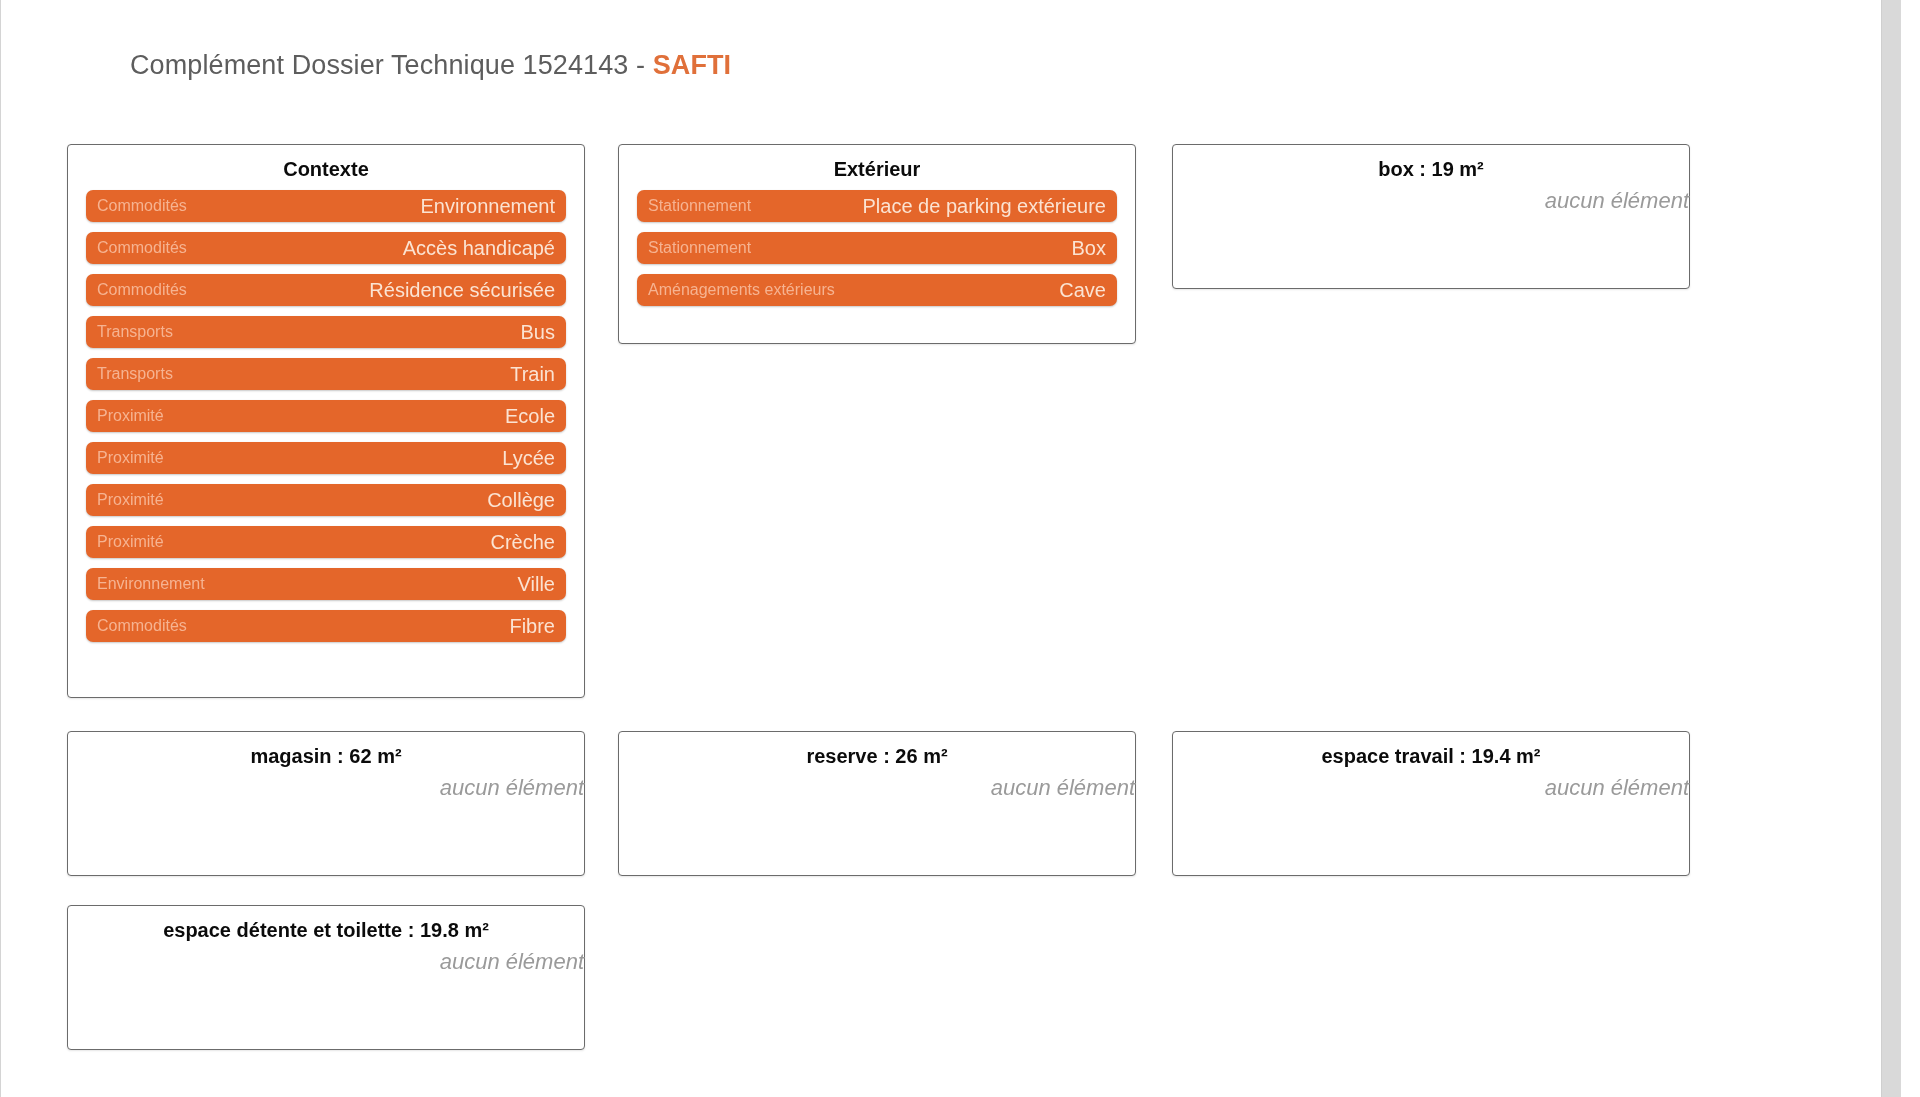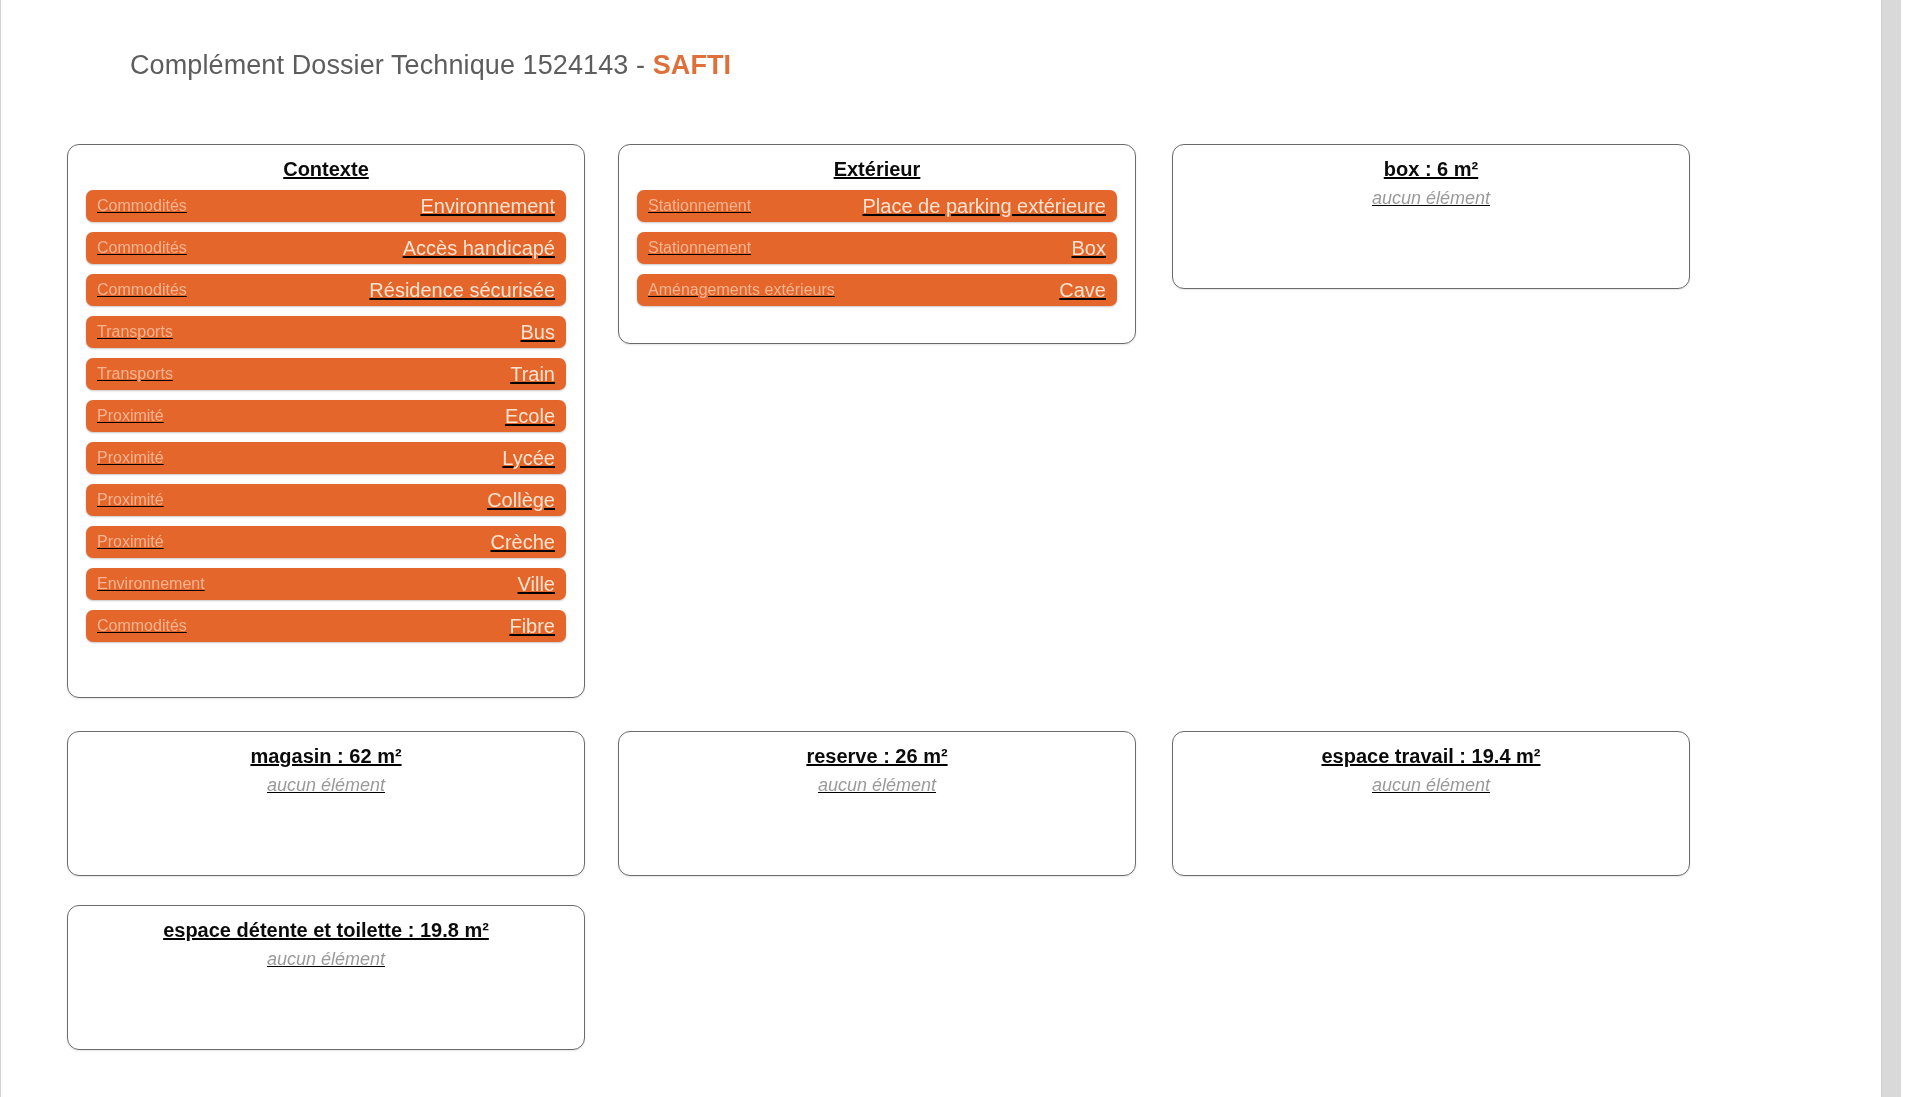--- a/index.html
+++ b/index.html
@@ -64,39 +64,38 @@
     left: 0;
     top: 0;
     width: 1901px;
     height: 1097px;
   }
 
   .card {
     position: absolute;
     background: #ffffff;
     border: 1.4px solid #6b6b6b;
-    border-radius: 12px;
+    border-radius: 4px;
     box-sizing: border-box;
     box-shadow: 0 1px 2px rgba(0,0,0,0.10);
-    text-decoration: underline;
   }
 
   .card-title {
     text-align: center;
     font-size: 20px;
     font-weight: 700;
     color: #0b0b0b;
     padding-top: 13px;
     padding-bottom: 9px;
     line-height: 1.15;
   }
 
   .card-empty {
-    text-align: center;
-    font-size: 18px;
+    text-align: right;
+    font-size: 22px;
     font-style: italic;
     color: #9a9a9a;
     margin-top: -2px;
   }
 
   .rows {
     padding: 0 18px 16px 18px;
   }
 
   .row {
@@ -202,21 +201,21 @@
           <span class="row-val">Box</span>
         </div>
         <div class="row">
           <span class="row-cat">Aménagements extérieurs</span>
           <span class="row-val">Cave</span>
         </div>
       </div>
     </div>
 
     <div class="card" style="left:1172px; top:144px; width:518px; height:145px;">
-      <div class="card-title">box : 6 m²</div>
+      <div class="card-title">box : 19 m²</div>
       <div class="card-empty">aucun élément</div>
     </div>
 
     <div class="card" style="left:67px; top:731px; width:518px; height:145px;">
       <div class="card-title">magasin : 62 m²</div>
       <div class="card-empty">aucun élément</div>
     </div>
 
     <div class="card" style="left:618px; top:731px; width:518px; height:145px;">
       <div class="card-title">reserve : 26 m²</div>

